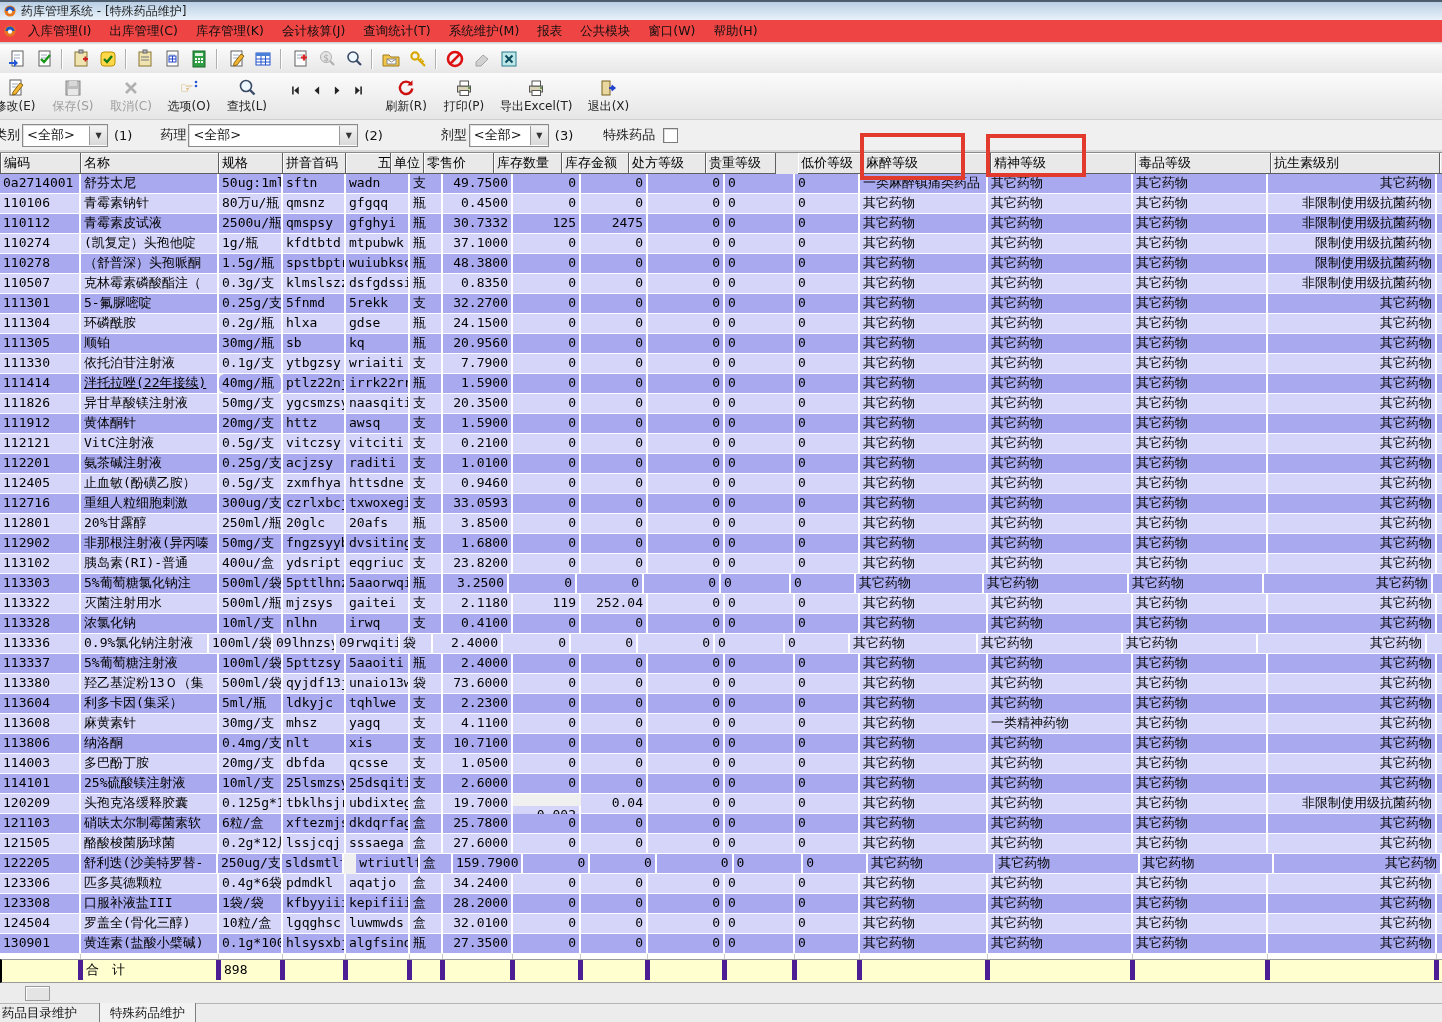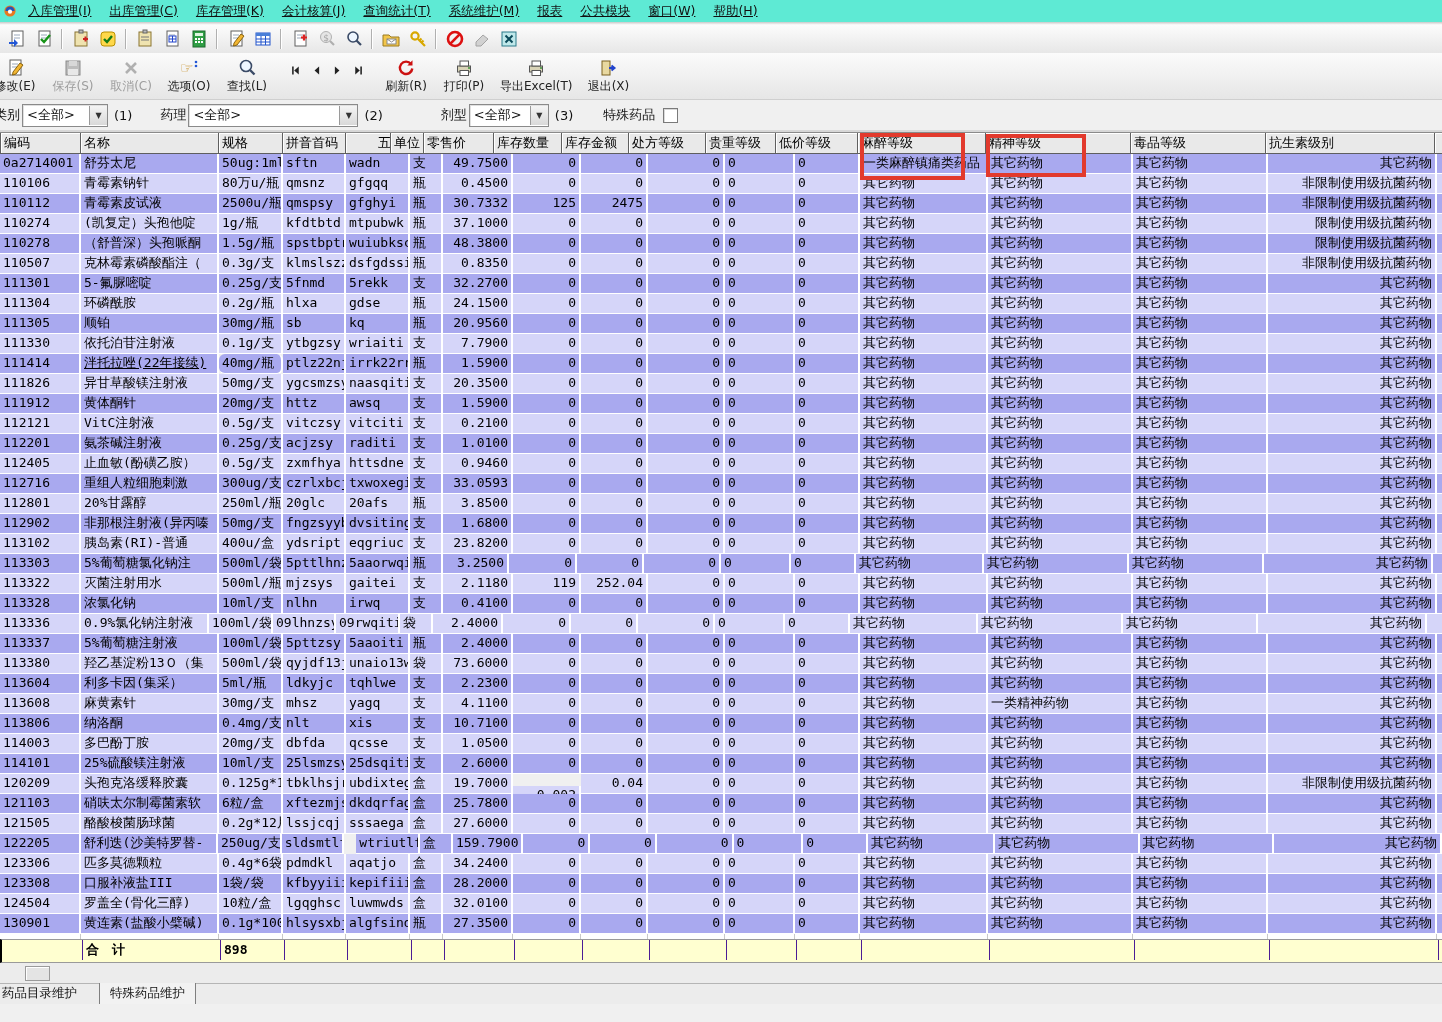--- a/index.html
+++ b/index.html
@@ -7,21 +7,21 @@
   body{width:1442px;height:1022px;overflow:hidden;background:#f0f0f0;
        font-family:"DejaVu Sans","Liberation Sans",sans-serif;color:#111;}
   .window{position:relative;width:1442px;height:1022px;overflow:hidden;background:#f0f0f0;}
 
   
   .titlebar{height:18px;border-top:2px solid #4d5d6e;background:linear-gradient(#b9cfe4,#e9f2fa);
             display:flex;align-items:center;padding-left:3px;font-size:12px;color:#1b1b1b;}
   .titlebar .ttl{margin-left:4px;}
 
   
-  .menubar{height:22px;background:#5eead4;display:flex;align-items:center;font-size:12.5px;text-decoration:underline;}
+  .menubar{height:22px;background:#ef4444;display:flex;align-items:center;font-size:12.5px;}
   .menu-item{padding:0 9px;cursor:default;}
   .bar-sep{height:3px;background:linear-gradient(#c8c8c8,#ffffff);}
 
   
   .toolbar1{height:28px;background:linear-gradient(#fcfcfc,#e7e7e7);display:flex;align-items:center;padding-left:3px;}
   .tbtn{width:25px;height:24px;display:flex;align-items:center;justify-content:center;border:1px solid transparent;}
   .tsep{width:0;height:20px;border-left:1px solid #b0b0b0;border-right:1px solid #ffffff;margin:0 4px;}
 
   
   .toolbar2{height:46px;background:linear-gradient(#fbfbfb,#e6e6e6);display:flex;align-items:center;border-bottom:1px solid #cfcfcf;}
@@ -58,22 +58,22 @@
   .grow.light .cell,.grow.light .fill{background:var(--row-light);}
   .cell{box-sizing:border-box;height:20px;line-height:18px;padding:0 3px;white-space:nowrap;overflow:hidden;
         border-right:2px solid #ffffff;border-bottom:1px solid #ffffff;}
   .cell.right{text-align:right;}
   .fill{flex:1;border-bottom:1px solid #fff;}
 
   .gap-row{display:flex;height:5px;background:#fff;}
   .gap-row .gcell{box-sizing:border-box;border-right:1px solid #c9c9c9;}
   .sum-row{display:flex;height:22px;background:var(--summary-bg);border-top:1px solid #9a9a9a;
            border-bottom:1px solid #9a9a9a;border-left:2px solid #000;font-size:13px;}
-  .scell{box-sizing:border-box;height:20px;line-height:20px;padding:0 3px;border-right:1px solid #4c1d95;
-         white-space:nowrap;overflow:hidden;font-weight:bold;}
+  .scell{box-sizing:border-box;height:20px;line-height:20px;padding:0 3px;border-right:5px solid #4c1d95;
+         white-space:nowrap;overflow:hidden;}
   .sfill{flex:1;}
 
   
   .scrollstrip{height:20px;background:#ececec;position:relative;}
   .hthumb{position:absolute;left:25px;top:3px;width:23px;height:13px;background:#e4e4e4;
           border:1px solid #9a9a9a;box-shadow:inset 1px 1px 0 #fff;}
   .tabbar{height:20px;background:#ececec;border-top:1px solid #b5b5b5;display:flex;align-items:flex-end;font-size:12.5px;}
   .tab{padding:1px 8px 2px 8px;color:#111;white-space:nowrap;}
   .tab.first{margin-left:-6px;}
   .tab.active{background:#f2f2f2;border:1px solid #7f7f7f;border-bottom:none;margin-left:14px;padding:2px 10px;}
@@ -81,20 +81,30 @@
   
   .anno{position:absolute;border:4px solid var(--anno-red);z-index:60;pointer-events:none;}
 
   svg{display:block;}
 </style>
 </head>
 <body>
 
 <div class="window">
 
+  <div class="titlebar">
+    <span id="app-icon-slot">
+        <svg width="14" height="14" viewBox="0 0 20 20">
+          <circle cx="10" cy="10" r="8" fill="#e87820"></circle>
+          <path d="M3.5 10 a6.5 6.5 0 0 1 13 0 z" fill="#2255bb"></path>
+          <circle cx="10" cy="11" r="3" fill="#fff"></circle>
+        </svg>
+      </span>
+    <span class="ttl">药库管理系统 - [特殊药品维护]</span>
+  </div>
 
   <div class="menubar">
     <span id="child-icon-slot" style="margin:0 2px 0 3px;">
         <svg width="14" height="14" viewBox="0 0 20 20">
           <circle cx="10" cy="10" r="8" fill="#e87820"></circle>
           <path d="M3.5 10 a6.5 6.5 0 0 1 13 0 z" fill="#2255bb"></path>
           <circle cx="10" cy="11" r="3" fill="#fff"></circle>
         </svg>
       </span>
     <div id="menu-items" style="display:flex;">
@@ -395,21 +405,21 @@
         <div class="hcell" style="width: 138px;">名称</div>
         <div class="hcell" style="width: 64px;">规格</div>
         <div class="hcell" style="width: 63px;">拼音首码</div>
         <div class="hcell" style="width: 45px; padding-left: 32px;">五笔首码</div>
         <div class="hcell" style="width: 33px;">单位</div>
         <div class="hcell" style="width: 70px;">零售价</div>
         <div class="hcell" style="width: 68px;">库存数量</div>
         <div class="hcell" style="width: 67px;">库存金额</div>
         <div class="hcell" style="width: 77px;">处方等级</div>
         <div class="hcell" style="width: 70px;">贵重等级</div>
-        <div class="hcell" style="width: 82px;">低价等级</div>
+        <div class="hcell" style="width: 65px; margin-left: 22px;">低价等级</div>
         <div class="hcell" style="width: 128px;">麻醉等级</div>
         <div class="hcell" style="width: 145px;">精神等级</div>
         <div class="hcell" style="width: 135px;">毒品等级</div>
         <div class="hcell" style="width: 169px;">抗生素级别</div>
         <div class="hfill"></div>
       </div>
     <div id="grid-body">
         <div class="grow dark">
           <div class="cell" style="width: 81px;">0a2714001</div>
           <div class="cell" style="width: 138px;">舒芬太尼</div>

